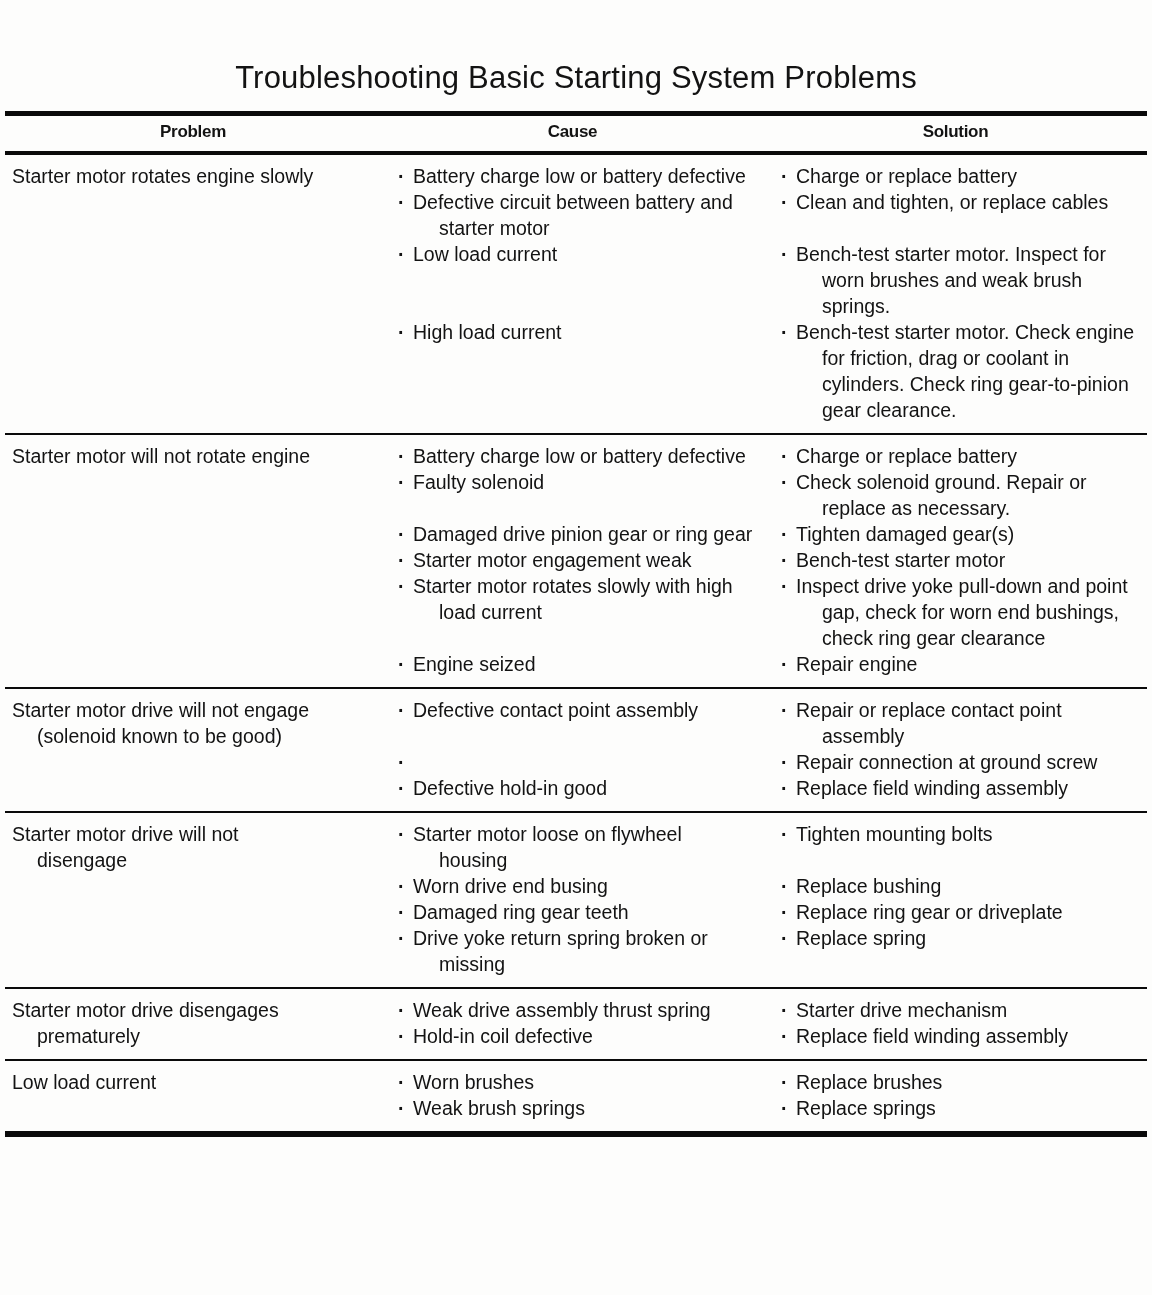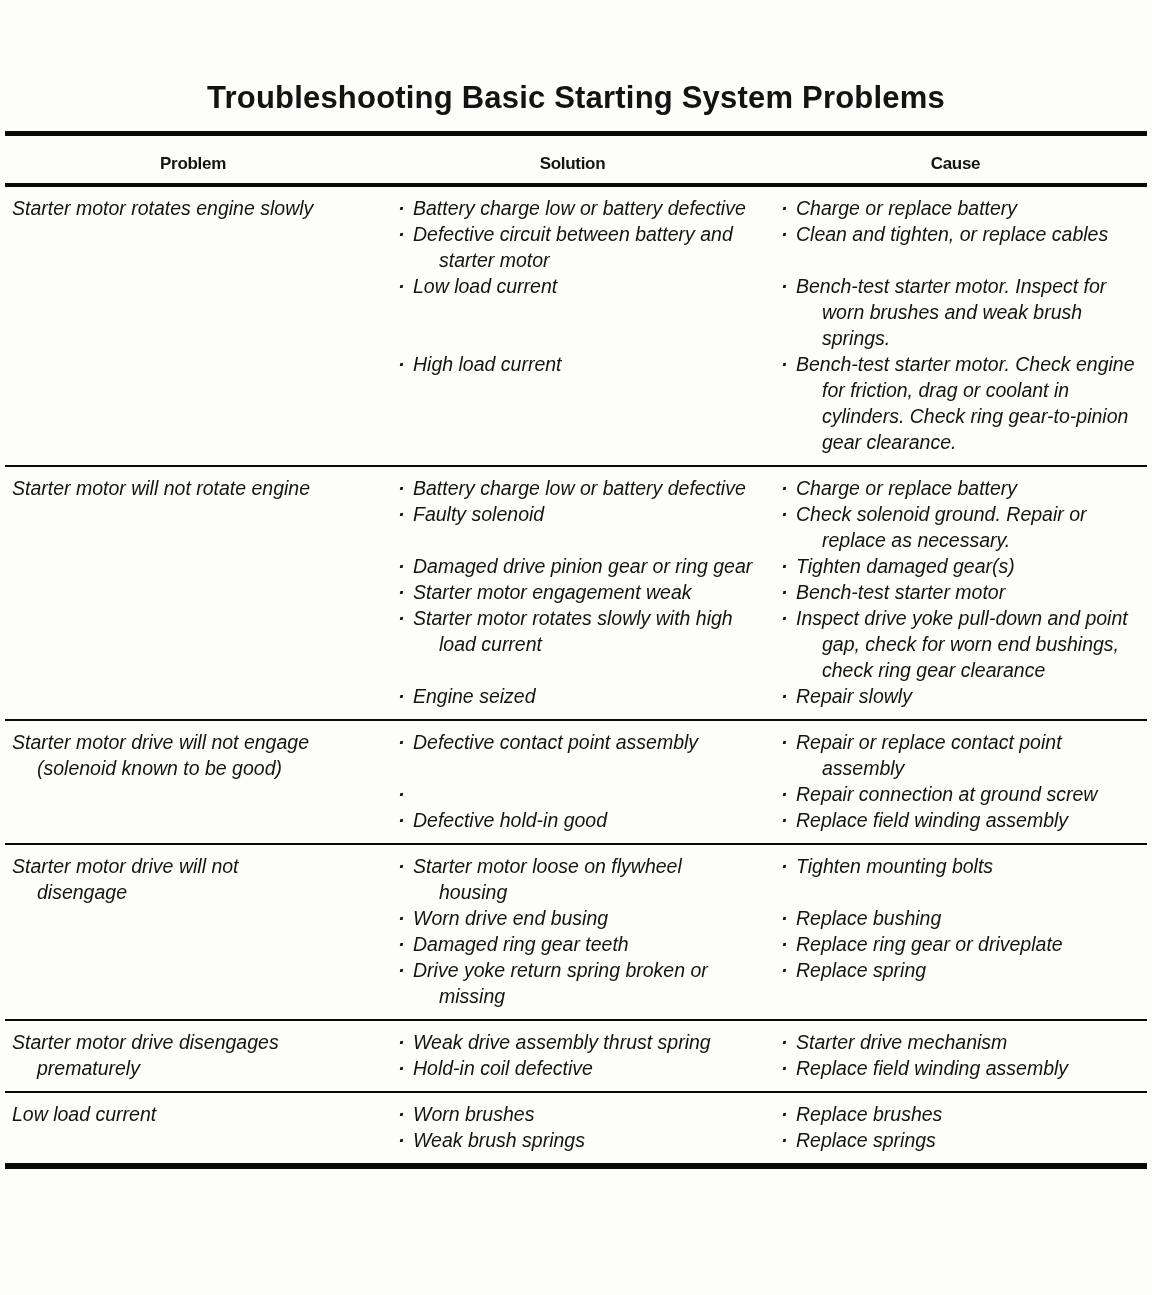--- a/index.html
+++ b/index.html
@@ -8,50 +8,48 @@
     width: 1152px;
     height: 1295px;
     background: #fdfdfc;
     font-family: "Liberation Sans", sans-serif;
     color: #131313;
     overflow: hidden;
     margin: 0 auto;
   }
   .title {
     margin: 0;
-    padding-top: 80px;
+    padding-top: 60px;
     padding-bottom: 15px;
     text-align: center;
     font-size: 31px;
-    font-weight: bold;
+    font-weight: normal;
     letter-spacing: 0.2px;
   }
   .tbl {
     margin: 0 5px;
     border-top: 5px solid #0a0a0a;
   }
   .thead {
     display: grid;
     grid-template-columns: 376px 1fr 1fr;
     border-bottom: 4px solid #0a0a0a;
     padding: 6px 0 9px 0;
   }
   .th {
     text-align: center;
     font-size: 17px;
     font-weight: bold;
     letter-spacing: -0.3px;
-    margin-top: 12px;
   }
   .row {
     display: grid;
     grid-template-columns: 376px 1fr;
     border-bottom: 2px solid #0a0a0a;
     padding: 8px 0 10px 0;
-    font-style: italic;
   }
   .row:last-child { border-bottom: 6px solid #0a0a0a; }
   .problem {
     font-size: 19.5px;
     line-height: 26px;
     padding-left: 32px;
     padding-right: 10px;
     text-indent: -25px;
     white-space: pre-line;
   }
@@ -79,22 +77,22 @@
 </style>
 </head>
 <body>
 
 <div class="page">
   <h1 class="title">Troubleshooting Basic Starting System Problems</h1>
 
   <div class="tbl">
     <div class="thead">
       <div class="th">Problem</div>
+      <div class="th">Cause</div>
       <div class="th">Solution</div>
-      <div class="th">Cause</div>
     </div>
 
     <div class="row">
       <div class="problem">Starter motor rotates engine slowly</div>
       <div class="pairs">
         <div class="pair">
           <div class="li"><span class="bullet">·</span><span>Battery charge low or battery defective</span></div>
           <div class="li"><span class="bullet">·</span><span>Charge or replace battery</span></div>
         </div>
         <div class="pair">
@@ -130,21 +128,21 @@
         <div class="pair">
           <div class="li"><span class="bullet">·</span><span>Starter motor engagement weak</span></div>
           <div class="li"><span class="bullet">·</span><span>Bench-test starter motor</span></div>
         </div>
         <div class="pair">
           <div class="li"><span class="bullet">·</span><span>Starter motor rotates slowly with high load current</span></div>
           <div class="li"><span class="bullet">·</span><span>Inspect drive yoke pull-down and point gap, check for worn end bushings, check ring gear clearance</span></div>
         </div>
         <div class="pair">
           <div class="li"><span class="bullet">·</span><span>Engine seized</span></div>
-          <div class="li"><span class="bullet">·</span><span>Repair slowly</span></div>
+          <div class="li"><span class="bullet">·</span><span>Repair engine</span></div>
         </div>
       </div>
     </div>
 
     <div class="row">
       <div class="problem">Starter motor drive will not engage
 (solenoid known to be good)</div>
       <div class="pairs">
         <div class="pair">
           <div class="li"><span class="bullet">·</span><span>Defective contact point assembly</span></div>

